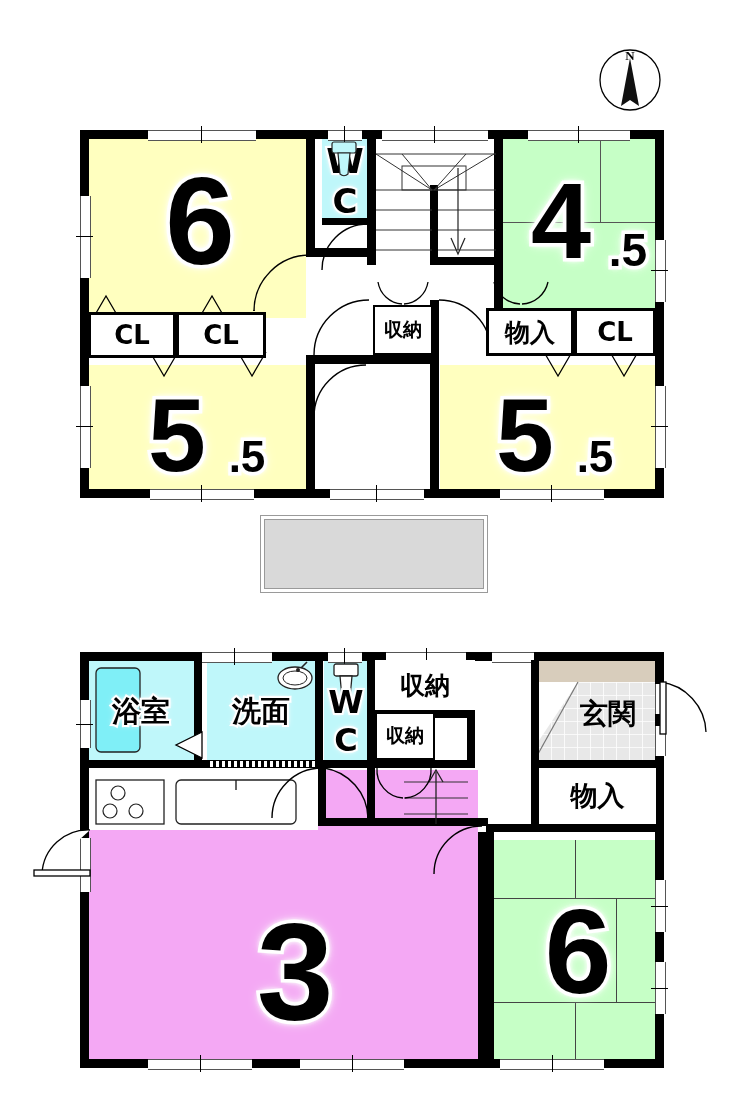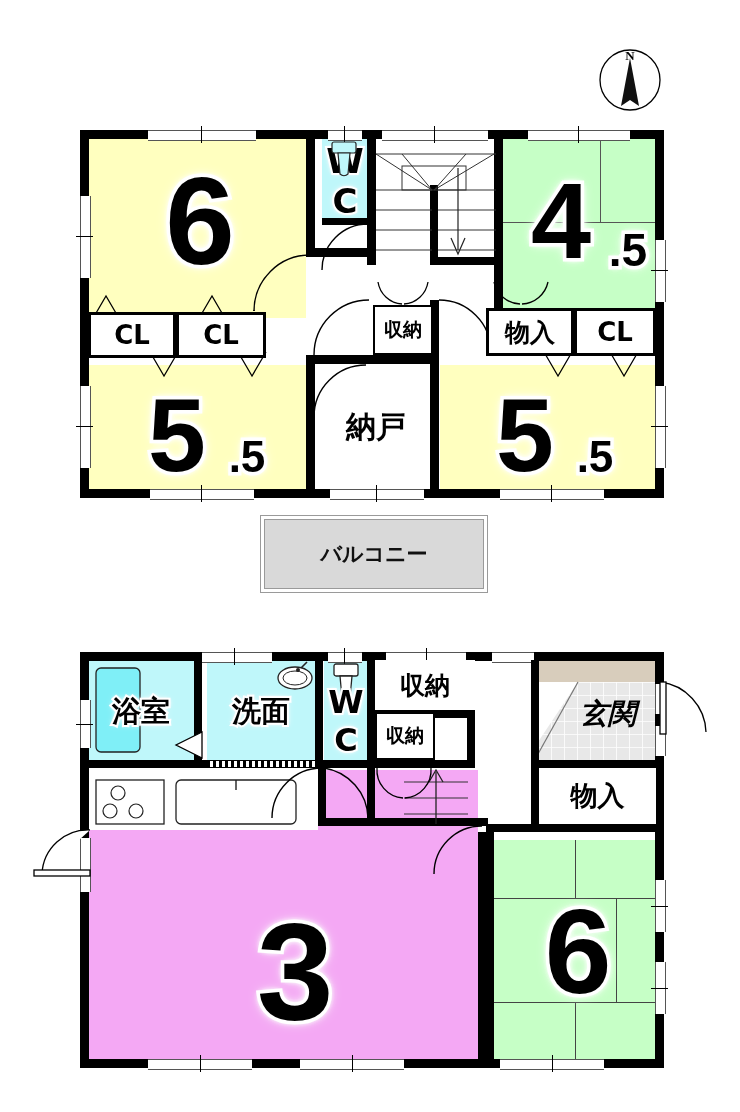--- a/index.html
+++ b/index.html
@@ -221,29 +221,23 @@
     <span>.5</span>
   </div>
 
   <div class="bignum" style="left:470px;top:380px;width:110px;height:110px;font-size:104px;">
     <span>5</span>
   </div>
   <div class="bignum" style="left:564px;top:430px;width:62px;height:54px;font-size:44px;">
     <span>.5</span>
   </div>
 
-  <div class="lbl jp" style="left:316px;top:405px;width:120px;height:44px;font-size:30px;">
-    <span>納戸</span>
-  </div>
 
   <div class="room" style="left:264px;top:519px;width:220px;height:70px;background:#D9D9D9;
               border:1px solid #9a9a9a;outline:1px solid #9a9a9a;outline-offset:3px;"></div>
-  <div class="lbl jp" style="left:264px;top:540px;width:220px;height:28px;font-size:21px;color:#111;">
-    <span>バルコニー</span>
-  </div>
 
 </div>
 
 <div class="plan" id="lower" style="left:0;top:0;width:740px;height:1112px;">
 
   <div class="room" style="left:88px;top:660px;width:106px;height:100px;background:#BFF7FA;"></div>
   <div class="room" style="left:207px;top:660px;width:108px;height:100px;background:#BFF7FA;"></div>
   <div class="room" style="left:324px;top:660px;width:44px;height:100px;background:#BFF7FA;"></div>
   <div class="room" style="left:368px;top:660px;width:170px;height:165px;background:#fff;"></div>
   <div class="room" style="left:538px;top:660px;width:118px;height:100px;background:#E3E3E3;"></div>
@@ -414,21 +408,21 @@
 
   <div class="lbl jp outline-txt" style="left:88px;top:692px;width:106px;height:38px;font-size:29px;">
     <span>浴室</span>
   </div>
   <div class="lbl jp outline-txt" style="left:207px;top:692px;width:108px;height:38px;font-size:29px;">
     <span>洗面</span>
   </div>
   <div class="lbl jp outline-txt" style="left:323px;top:690px;width:46px;height:62px;font-size:32px;flex-direction:column;">
     <span style="writing-mode:vertical-rl;text-orientation:upright;">WC</span>
   </div>
-  <div class="lbl jp" style="left:560px;top:696px;width:96px;height:36px;font-size:28px;font-style:italic;">
+  <div class="lbl jp" style="left:560px;top:696px;width:96px;height:36px;font-size:28px;">
     <span>玄関</span>
   </div>
 
   <div class="bignum" style="left:186px;top:896px;width:218px;height:150px;font-size:138px;">
     <span>3</span>
   </div>
 
   <div class="bignum" style="left:518px;top:886px;width:120px;height:130px;font-size:120px;">
     <span>6</span>
   </div>

